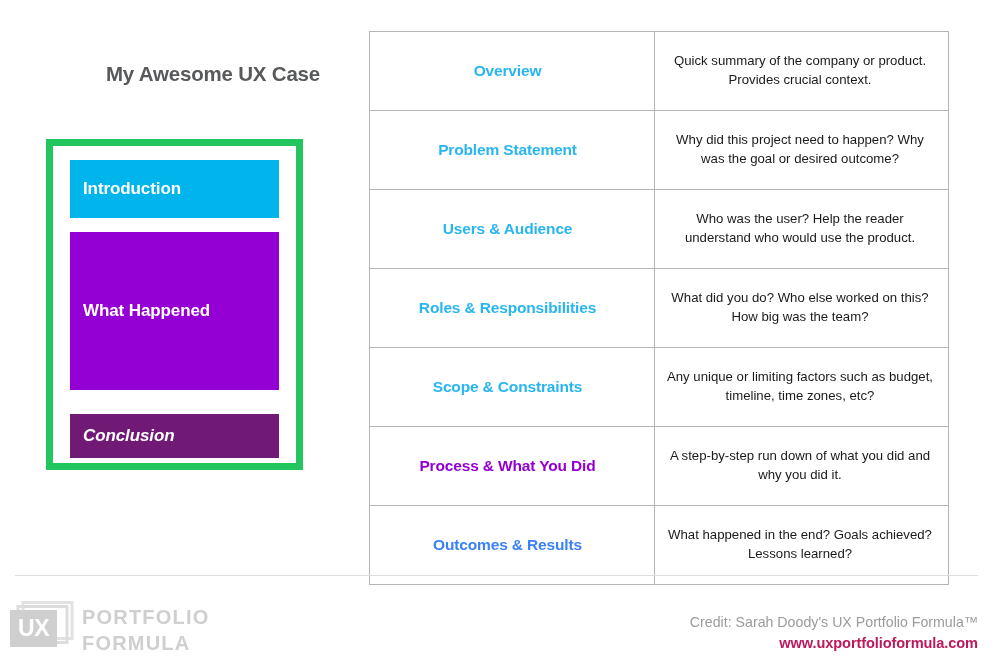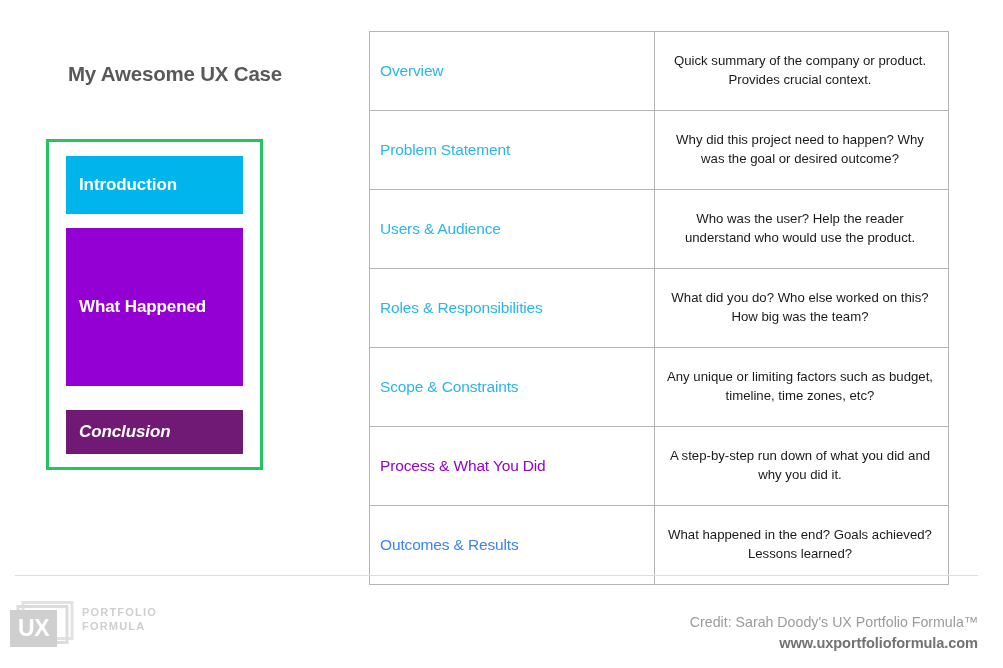--- a/index.html
+++ b/index.html
@@ -22,36 +22,36 @@
     top: 0px;
     width: 350px;
     height: 540px;
   }
 
   #deck-title {
     position: absolute;
     left: 30px;
     top: 60px;
     width: 290px;
-    text-align: center;
+    text-align: right;
     font-size: 20.5px;
     font-weight: bold;
     line-height: 1.38;
     color: #58595b;
     letter-spacing: -0.2px;
   }
 
   #structure-frame {
     position: absolute;
     left: 46px;
     top: 139px;
-    width: 217px;
+    width: 257px;
     height: 331px;
     box-sizing: border-box;
-    border: 3px solid #22c55e;
+    border: 7px solid #22c55e;
     background: #ffffff;
     padding: 14px 17px 14px 17px;
   }
 
   .section-block {
     box-sizing: border-box;
     width: 100%;
     color: #ffffff;
     font-size: 17px;
     font-weight: bold;
@@ -85,24 +85,24 @@
     border-collapse: collapse;
     table-layout: fixed;
   }
   #outline-table td {
     border: 1px solid #b5b5b5;
     vertical-align: middle;
     background: #ffffff;
   }
   .cell-label {
     width: 255px;
-    text-align: left;
+    text-align: center;
     padding: 6px 19px 6px 10px;
     font-size: 15.5px;
-    font-weight: normal;
+    font-weight: bold;
     letter-spacing: -0.15px;
     height: 66px;
   }
   .cell-desc {
     padding: 6px 14px 6px 11px;
     font-size: 13.2px;
     line-height: 1.42;
     color: #1a1a1a;
     height: 66px;
     text-align: center;
@@ -132,42 +132,42 @@
     position: absolute;
     left: 0;
     top: 0;
     width: 64px;
     height: 48px;
   }
   #logo-wordmark {
     position: absolute;
     left: 72px;
     top: 4px;
-    font-size: 11px;
+    font-size: 20px;
     font-weight: bold;
     color: #cfcfcf;
     line-height: 1.28;
     letter-spacing: 1.2px;
   }
 
   #footer-credit {
     position: absolute;
     right: 25px;
     top: 612px;
     text-align: right;
   }
   #credit-line {
     font-size: 14.2px;
     color: #9b9b9b;
     line-height: 1.45;
   }
   #credit-url {
     font-size: 14.6px;
     font-weight: bold;
-    color: #737373;
+    color: #be185d;
     line-height: 1.45;
     letter-spacing: -0.1px;
   }
 </style>
 </head>
 <body>
 
 <div id="left-panel">
 
   <div id="deck-title">

